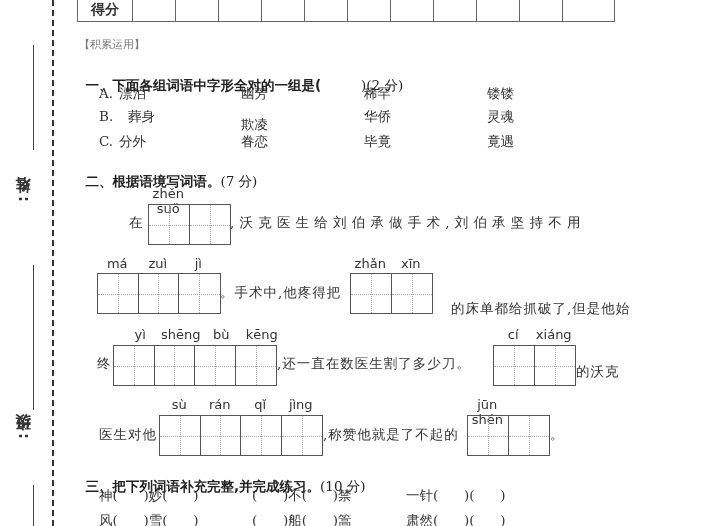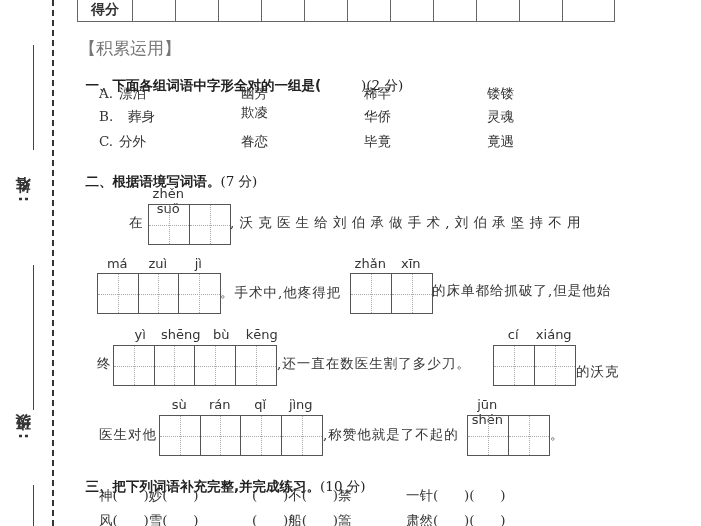--- a/index.html
+++ b/index.html
@@ -26,21 +26,21 @@
   }
   .score-table td {
     border: 1.5px solid #666; height: 30px; padding: 0;
   }
   .score-table td.label {
     width: 54px; font-family: "DejaVu Sans", sans-serif; font-weight: bold;
     font-size: 14px; text-align: center; vertical-align: bottom; padding-bottom: 2px; color: #333;
   }
   .score-table td.cell { width: 42px; }
   .score-table td.cell.wide { width: 51px; }
-  .section-tag { font-family: "DejaVu Sans", sans-serif; font-size: 17px; color: #777; }
+  .section-tag { font-family: "DejaVu Sans", sans-serif; font-size: 11px; color: #777; }
   .q-title { font-family: "DejaVu Sans", sans-serif; font-size: 13.5px; font-weight: bold; color: #222; white-space: pre; text-align: right; }
   .q-title .pts { font-family: "DejaVu Serif", serif; font-weight: normal; }
   .opt { font-size: 13.5px; color: #333; white-space: pre; }
   .txt { font-size: 13.5px; color: #333; white-space: pre; letter-spacing: 1px; }
   .txt.spaced { letter-spacing: 5.2px; }
   .tian {
     position: absolute; display: flex; border: 1.3px solid #555; box-sizing: border-box; height: 41px;
   }
   .tian .c {
     width: 40.5px; height: 100%; box-sizing: border-box; position: relative; border-right: 1.3px solid #555;
@@ -93,21 +93,21 @@
 <div>
   <span class="abs opt" style="left:99px;top:85px;">A.</span>
   <span class="abs opt" style="left:119px;top:85px;">漂泊</span>
   <span class="abs opt" style="left:241px;top:85px;">幽芳</span>
   <span class="abs opt" style="left:364px;top:85px;">稀罕</span>
   <span class="abs opt" style="left:487px;top:85px;">镂镂</span>
 </div>
 <div>
   <span class="abs opt" style="left:99px;top:108px;">B.</span>
   <span class="abs opt" style="left:128px;top:108px;">葬身</span>
-  <span class="abs opt" style="left:241px;top:104px;">欺凌</span>
+  <span class="abs opt" style="left:241px;top:116px;">欺凌</span>
   <span class="abs opt" style="left:364px;top:108px;">华侨</span>
   <span class="abs opt" style="left:487px;top:108px;">灵魂</span>
 </div>
 <div>
   <span class="abs opt" style="left:99px;top:133px;">C.</span>
   <span class="abs opt" style="left:119px;top:133px;">分外</span>
   <span class="abs opt" style="left:241px;top:133px;">眷恋</span>
   <span class="abs opt" style="left:364px;top:133px;">毕竟</span>
   <span class="abs opt" style="left:487px;top:133px;">竟遇</span>
 </div>
@@ -139,21 +139,21 @@
 </div>
 <span class="abs txt" style="left:220px;top:284px;">。手术中,他疼得把</span>
 <div class="py-row" style="left:350px;top:256px;">
   <span>zhǎn</span>
   <span>xīn</span>
 </div>
 <div class="tian" style="left:350px;top:273px;">
   <div class="c"></div>
   <div class="c"></div>
 </div>
-<span class="abs txt" style="left:432px;top:282px;">的床单都给抓破了,但是他始</span>
+<span class="abs txt" style="left:432px;top:300px;padding-left:19px;">的床单都给抓破了,但是他始</span>
 
 <span class="abs txt" style="left:97px;top:355px;">终</span>
 <div class="py-row" style="left:120px;top:327px;">
   <span>yì</span>
   <span>shēng</span>
   <span>bù</span>
   <span>kēng</span>
 </div>
 <div class="tian" style="left:113px;top:345px;">
   <div class="c"></div>

